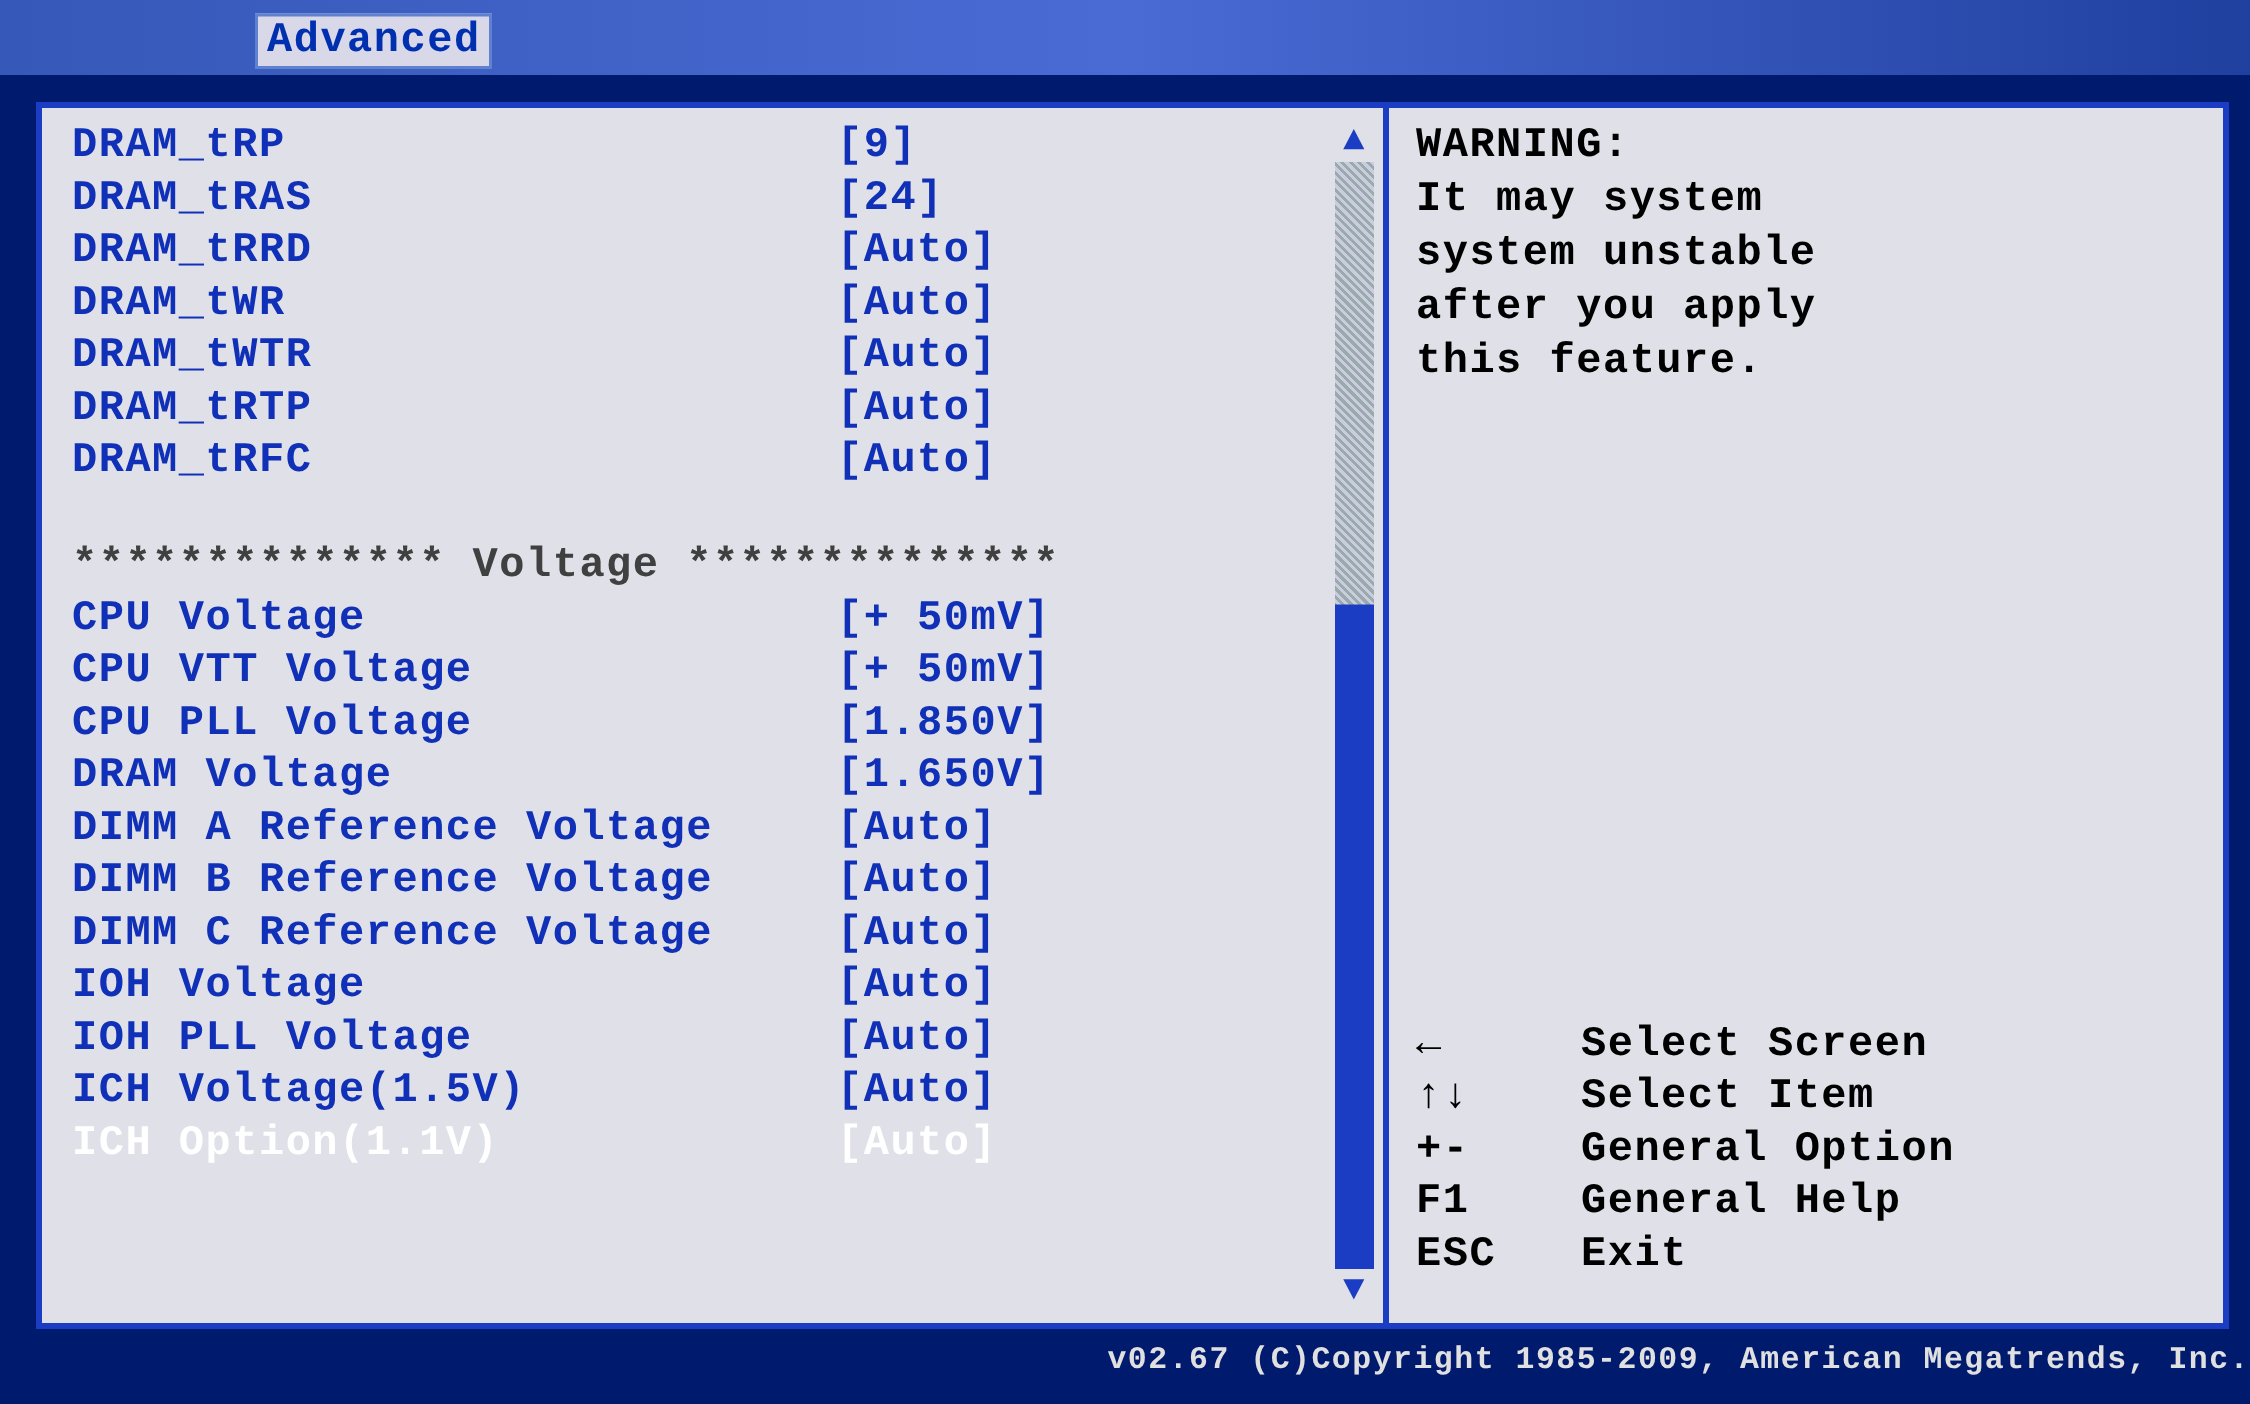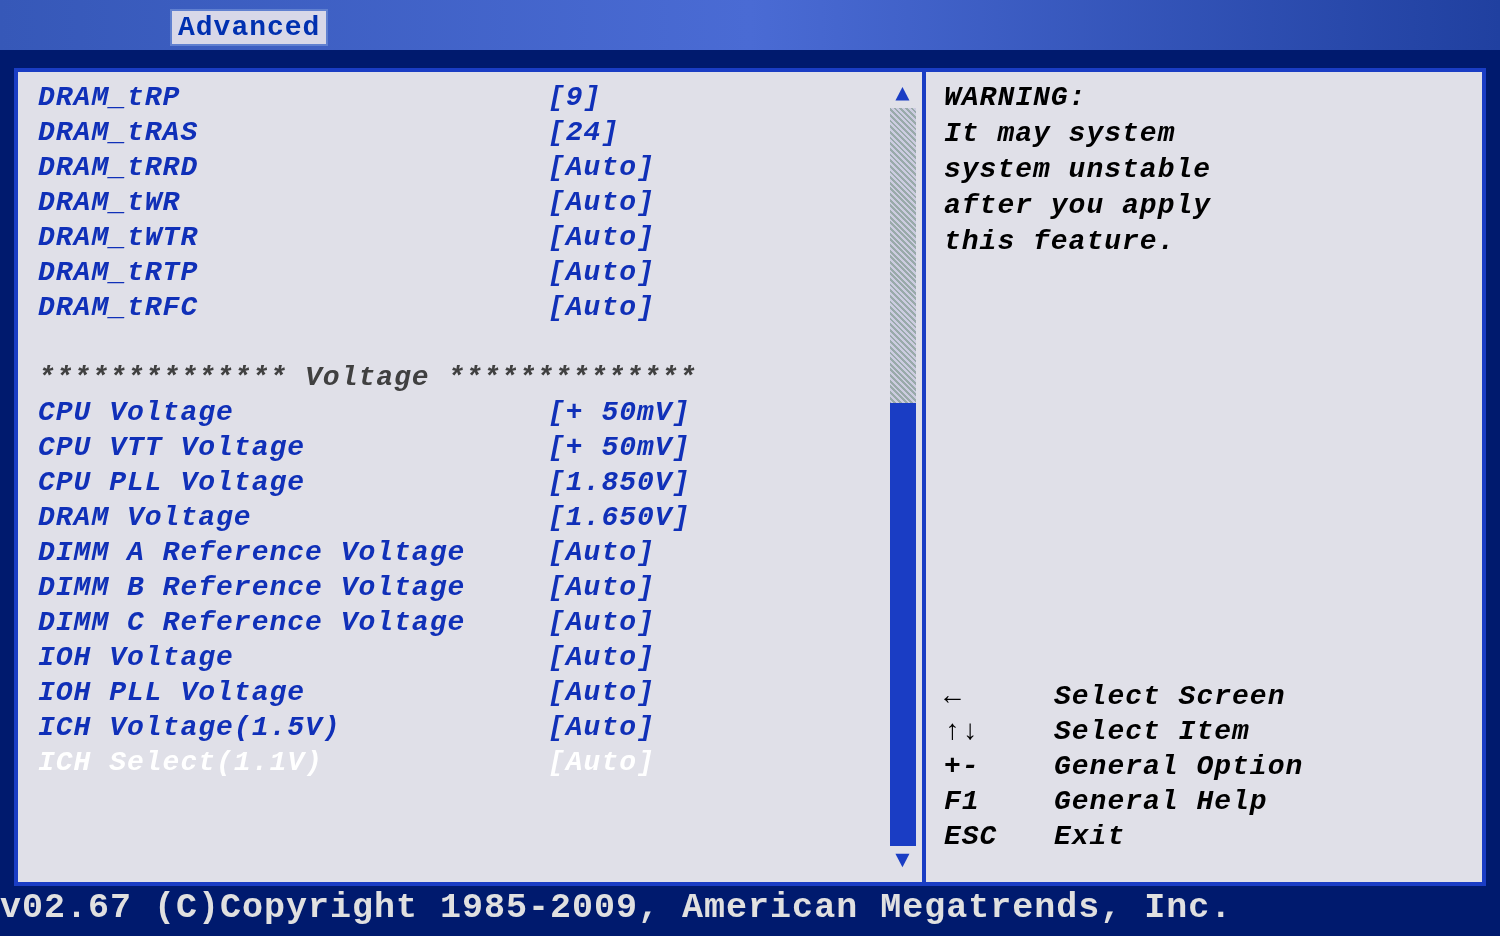--- a/index.html
+++ b/index.html
@@ -23,26 +23,25 @@
     .tab {
       position: absolute;
       left: 170px;
       top: 9px;
       background: #d8d8e8;
       color: #0030b0;
       padding: 1px 6px;
       border: 2px solid #6080d0;
     }
     .frame {
-      margin: 18px 14px 0 14px;
+      margin: 18px 14px 0 24px;
       height: 810px;
       display: flex;
       border: 4px solid #1a3dc4;
       background: #e0e0e8;
-      font-style: italic;
     }
     .main-panel {
       flex: 1;
       position: relative;
       padding: 8px 0 8px 20px;
       color: #1030b8;
     }
     .divider {
       width: 4px;
       background: #1a3dc4;
@@ -117,26 +116,26 @@
     }
     .key-row {
       display: flex;
       height: 35px;
       line-height: 35px;
     }
     .key-key {
       width: 110px;
     }
     .footer {
-      text-align: left;
+      text-align: right;
       color: #e0e0e0;
       background: #001a6e;
       height: 44px;
       line-height: 44px;
-      font-size: 35px;
+      font-size: 21px;
     }
   </style>
 </head>
 <body>
 
 <div class="topbar">
   <div class="tab">Advanced</div>
 </div>
 
 <div class="frame">
@@ -207,21 +206,21 @@
         </div>
         <div class="setting-row">
           <div class="setting-label">IOH PLL Voltage</div>
           <div class="setting-value">[Auto]</div>
         </div>
         <div class="setting-row">
           <div class="setting-label">ICH Voltage(1.5V)</div>
           <div class="setting-value">[Auto]</div>
         </div>
         <div class="setting-row selected">
-          <div class="setting-label">ICH Select(1.1V)</div>
+          <div class="setting-label">ICH Option(1.1V)</div>
           <div class="setting-value">[Auto]</div>
         </div>
       </div>
     <div class="scrollbar">
       <div class="scroll-arrow">▲</div>
       <div class="scroll-track">
         <div class="scroll-thumb"></div>
       </div>
       <div class="scroll-arrow">▼</div>
     </div>

